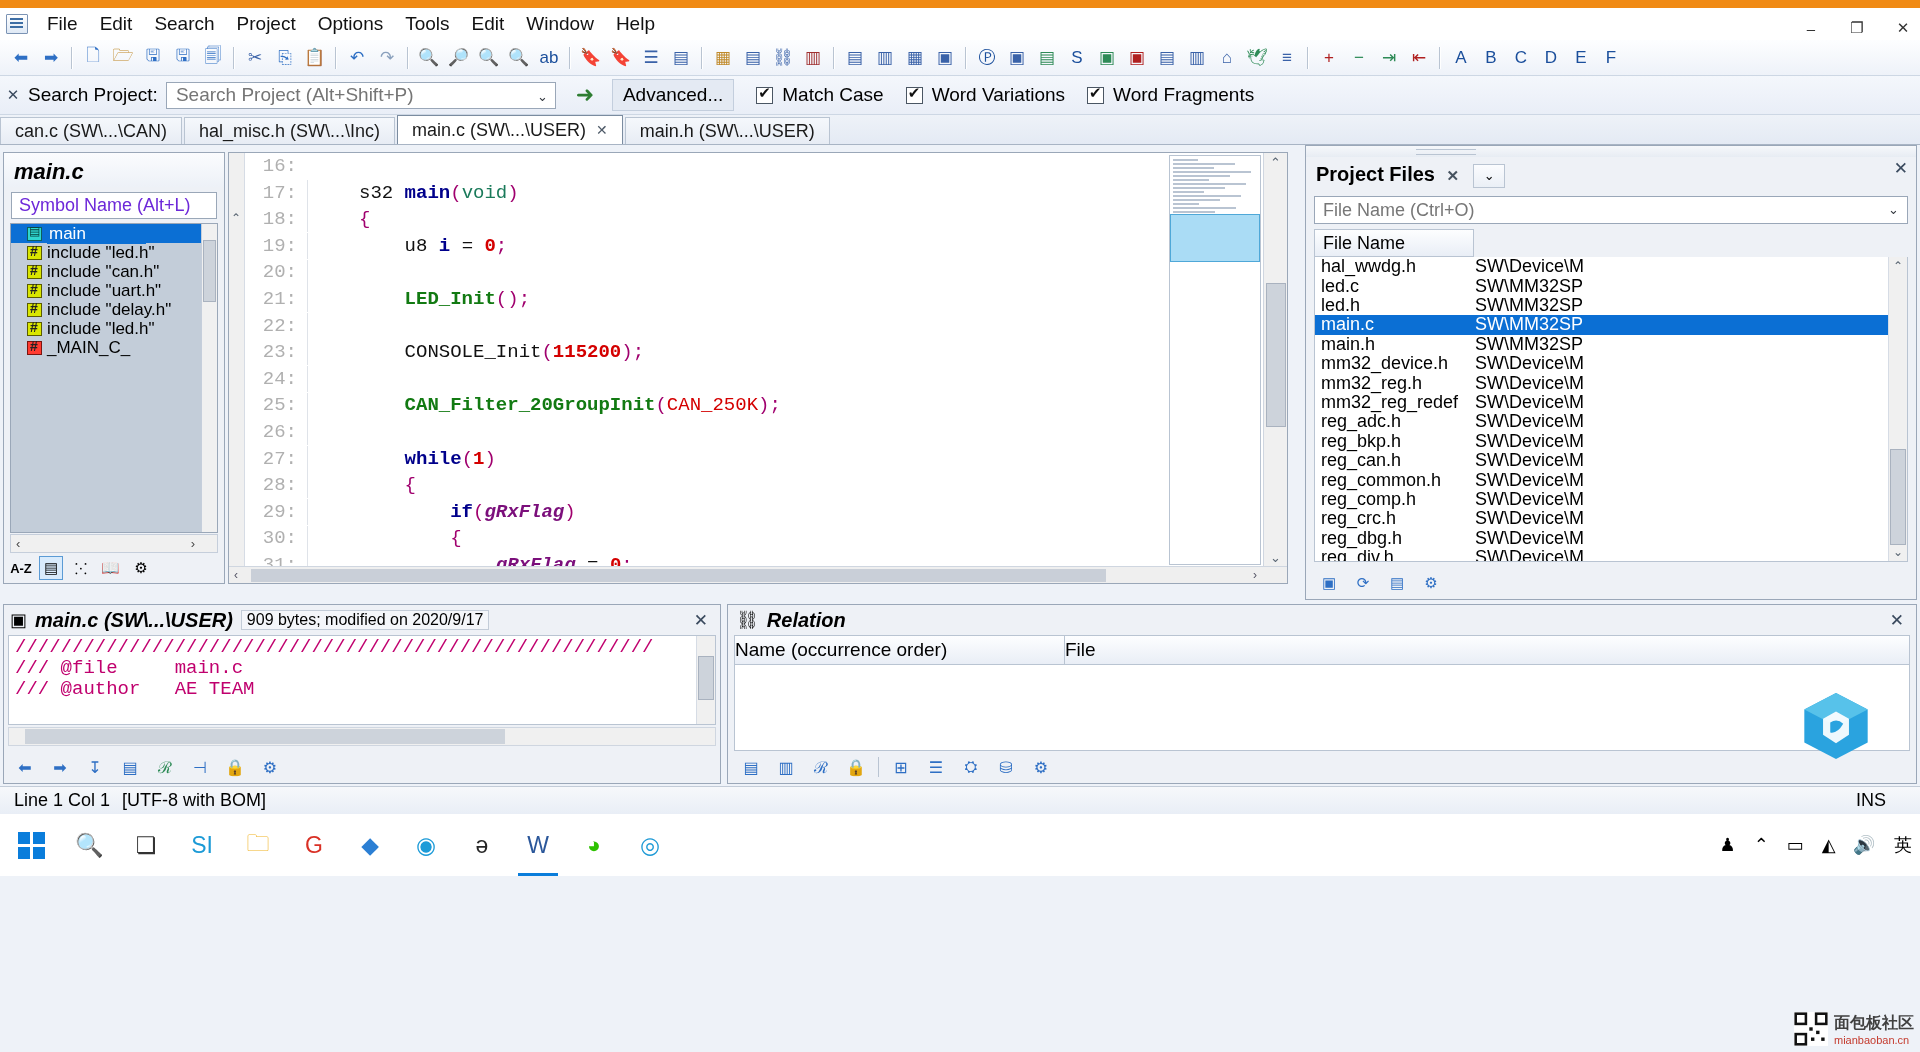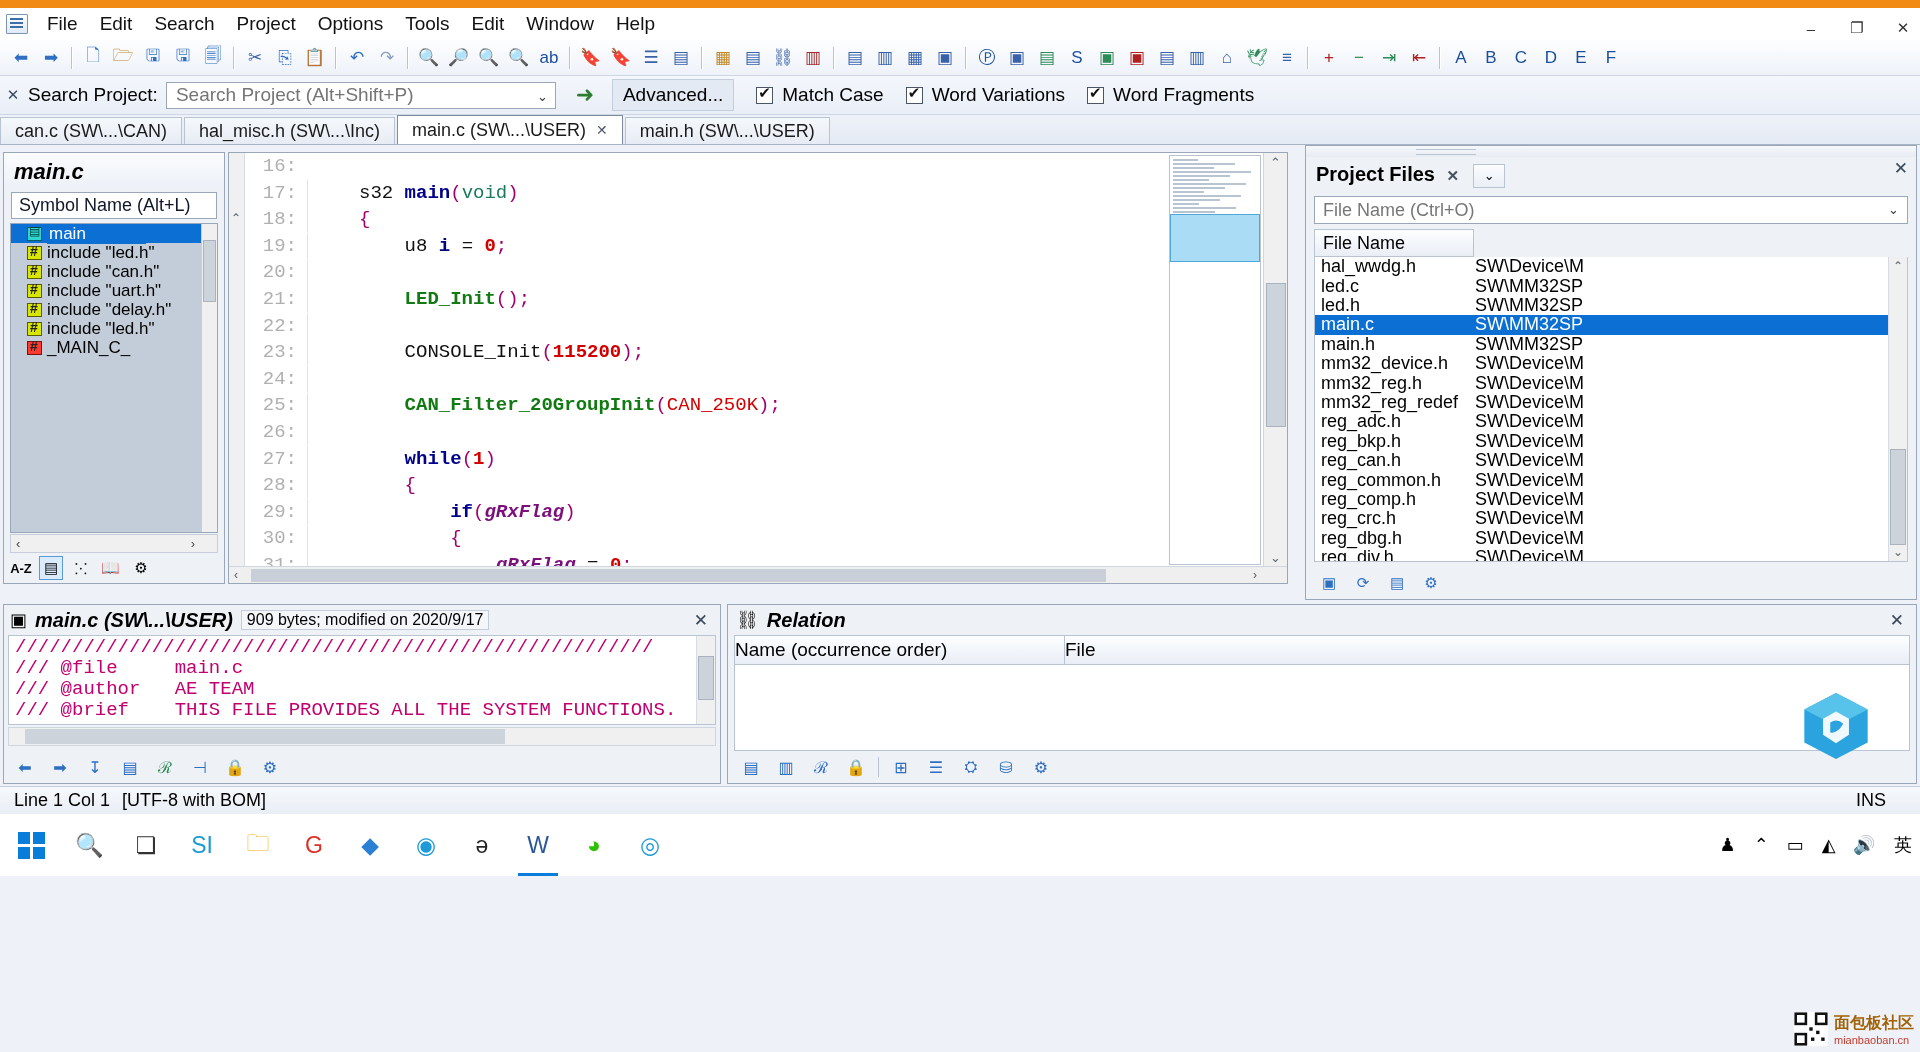--- a/index.html
+++ b/index.html
@@ -62,21 +62,21 @@
         margin-right:2px; color:#1a1a1a; white-space:nowrap; }
   .tab.active{ background:#ffffff; border-color:#7b8ca0; height:29px; position:relative; z-index:2; }
   .tab .x{ margin-left:10px; font-size:14px; color:#4e5a68; }
 
   
   .leftpanel{ position:absolute; left:3px; top:152px; width:222px; height:432px;
               background:#eef1f6; border:1px solid #9aa7b8; }
   .lp-title{ font-size:22px; font-weight:bold; font-style:italic; padding:6px 10px 2px 10px;
              background:linear-gradient(#fbfcfe,#edf1f7); }
   .lp-search{ margin:5px 7px 4px 7px; height:27px; background:#fff; border:1px solid #9aa7b8;
-              display:flex; align-items:center; padding-left:7px; font-size:18px; color:#0f172a;}
+              display:flex; align-items:center; padding-left:7px; font-size:18px; color:#6d28d9;}
   .lp-tree{ margin:4px 6px 0 6px; height:310px; background:#c3cdd9; border:1px solid #9aa7b8;
             position:relative; overflow:hidden; font-size:17px;}
   .tree-row{ display:flex; align-items:center; height:19px; padding-left:16px; white-space:nowrap;}
   .tree-row.sel{ background:#0b6fd4; color:#fff; }
   .ic-hash{ width:15px;height:14px; margin-right:5px; display:inline-block; position:relative;
             background:#d9e600; border:1px solid #5b5b00;}
   .ic-hash:before{ content:"#"; position:absolute; left:2px; top:-3px; font-size:14px; font-weight:bold; color:#222; line-height:15px;}
   .ic-hash.red{ background:#ff3b30; border-color:#7a1410;}
   .ic-fn{ width:15px;height:14px;margin-right:5px; display:inline-block; background:#2fd6cf;
           border:1px solid #0d5f5c; position:relative;}
@@ -616,21 +616,20 @@
     <div class="ctx-title">
       <span style="font-size:18px">▣</span>
       <span class="t">main.c (SW\...\USER)</span>
       <span class="meta">909 bytes; modified on 2020/9/17</span>
       <span class="x">✕</span>
     </div>
     <div class="ctx-body" id="ctxbody">
       <div class="cline">////////////////////////////////////////////////////////</div>
         <div class="cline">/// @file     main.c</div>
         <div class="cline">/// @author   AE TEAM</div>
-        <div class="cline">/// @brief    THIS FILE PROVIDES ALL THE SYSTEM FUNCTIONS.</div>
         <div class="ctx-sv">
         <div class="thumb"></div>
       </div>
     </div>
     <div class="ctx-hbar">
       <div class="thumb"></div>
     </div>
     <div class="ctx-icons" id="ctxicons">
         <div class="li" style="color: rgb(46, 111, 196);">⬅</div>
         <div class="li" style="color: rgb(46, 111, 196);">➡</div>
@@ -740,18 +739,18 @@
       <rect width="40" height="40" fill="#fff"></rect>
       <rect x="2" y="2" width="12" height="12" fill="none" stroke="#111" stroke-width="3"></rect>
       <rect x="26" y="2" width="12" height="12" fill="none" stroke="#111" stroke-width="3"></rect>
       <rect x="2" y="26" width="12" height="12" fill="none" stroke="#111" stroke-width="3"></rect>
       <rect x="18" y="18" width="4" height="4" fill="#111"></rect>
       <rect x="26" y="22" width="4" height="4" fill="#111"></rect>
       <rect x="32" y="30" width="4" height="4" fill="#111"></rect>
       <rect x="20" y="30" width="4" height="4" fill="#111"></rect>
     </svg>
     <div>
-      <div style="font-size:16px;color:#a16207;font-weight:bold">面包板社区</div>
+      <div style="font-size:16px;color:#404040;font-weight:bold">面包板社区</div>
       <div style="font-size:11px;color:#c43b2e">mianbaoban.cn</div>
     </div>
   </div>
 
 </div>
 
 </body></html>

